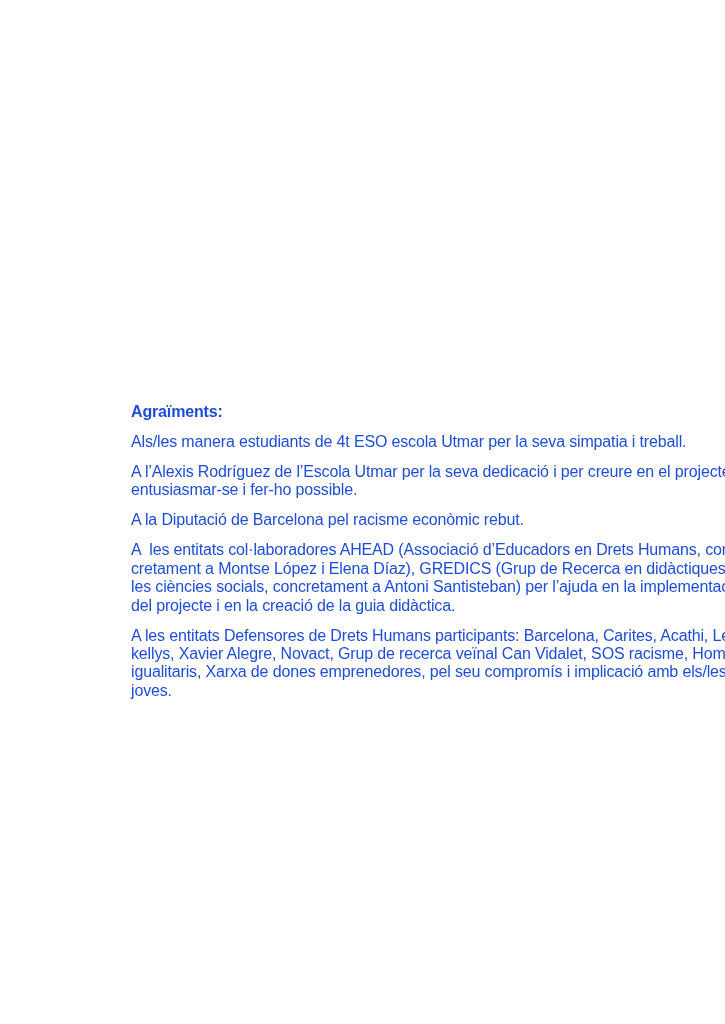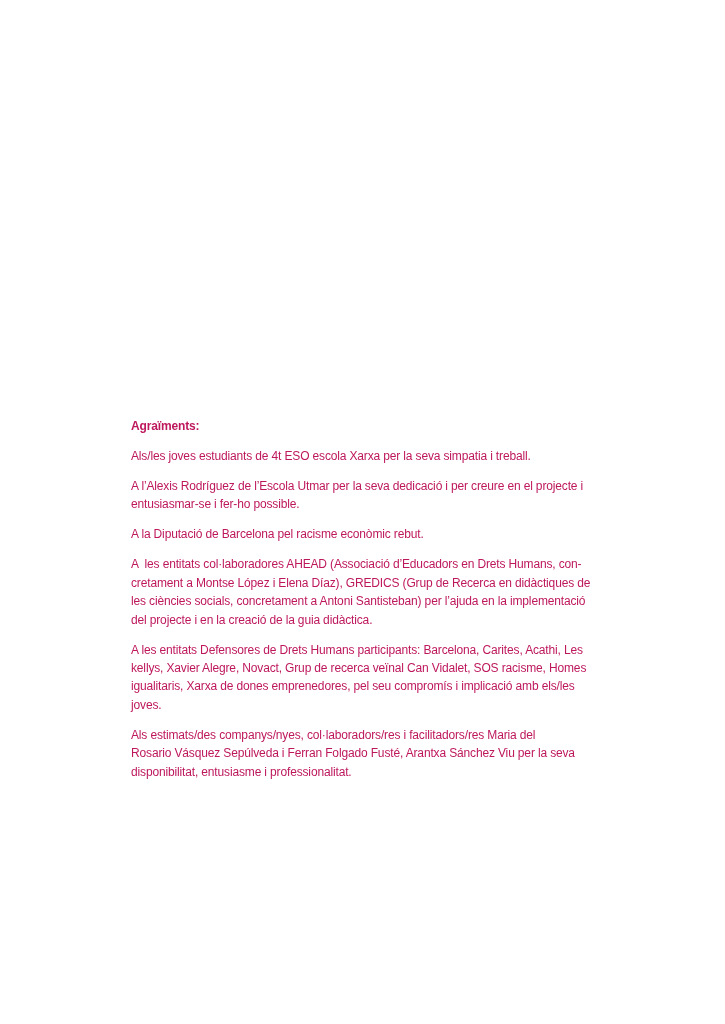--- a/index.html
+++ b/index.html
@@ -11,52 +11,49 @@
     position: relative;
     width: 725px;
     height: 1024px;
     background: #ffffff;
     overflow: hidden;
     font-family: "Liberation Sans", sans-serif;
   }
   .content {
     position: absolute;
     left: 131px;
-    top: 417px;
+    top: 403px;
     width: 489px;
-    color: #be185d;
-    font-size: 12px;
+    color: #1d4ed8;
+    font-size: 16px;
     line-height: 18.4px;
     letter-spacing: -0.15px;
   }
   .heading {
     font-weight: bold;
     margin: 0 0 11.6px 0;
     white-space: pre;
   }
   .para {
     margin: 0 0 11.6px 0;
     white-space: pre;
   }
 </style>
 </head>
 <body>
 
 <div class="page">
   <div class="content">
     <div class="heading">Agraïments:</div>
-    <div class="para">Als/les joves estudiants de 4t ESO escola Xarxa per la seva simpatia i treball.</div>
+    <div class="para">Als/les manera estudiants de 4t ESO escola Utmar per la seva simpatia i treball.</div>
     <div class="para">A l’Alexis Rodríguez de l’Escola Utmar per la seva dedicació i per creure en el projecte i
 entusiasmar-se i fer-ho possible.</div>
     <div class="para">A la Diputació de Barcelona pel racisme econòmic rebut.</div>
     <div class="para">A  les entitats col·laboradores AHEAD (Associació d’Educadors en Drets Humans, con-
 cretament a Montse López i Elena Díaz), GREDICS (Grup de Recerca en didàctiques de
 les ciències socials, concretament a Antoni Santisteban) per l’ajuda en la implementació
 del projecte i en la creació de la guia didàctica.</div>
     <div class="para">A les entitats Defensores de Drets Humans participants: Barcelona, Carites, Acathi, Les
 kellys, Xavier Alegre, Novact, Grup de recerca veïnal Can Vidalet, SOS racisme, Homes
 igualitaris, Xarxa de dones emprenedores, pel seu compromís i implicació amb els/les
 joves.</div>
-    <div class="para">Als estimats/des companys/nyes, col·laboradors/res i facilitadors/res Maria del
-Rosario Vásquez Sepúlveda i Ferran Folgado Fusté, Arantxa Sánchez Viu per la seva
-disponibilitat, entusiasme i professionalitat.</div>
   </div>
 </div>
 
 </body></html>

